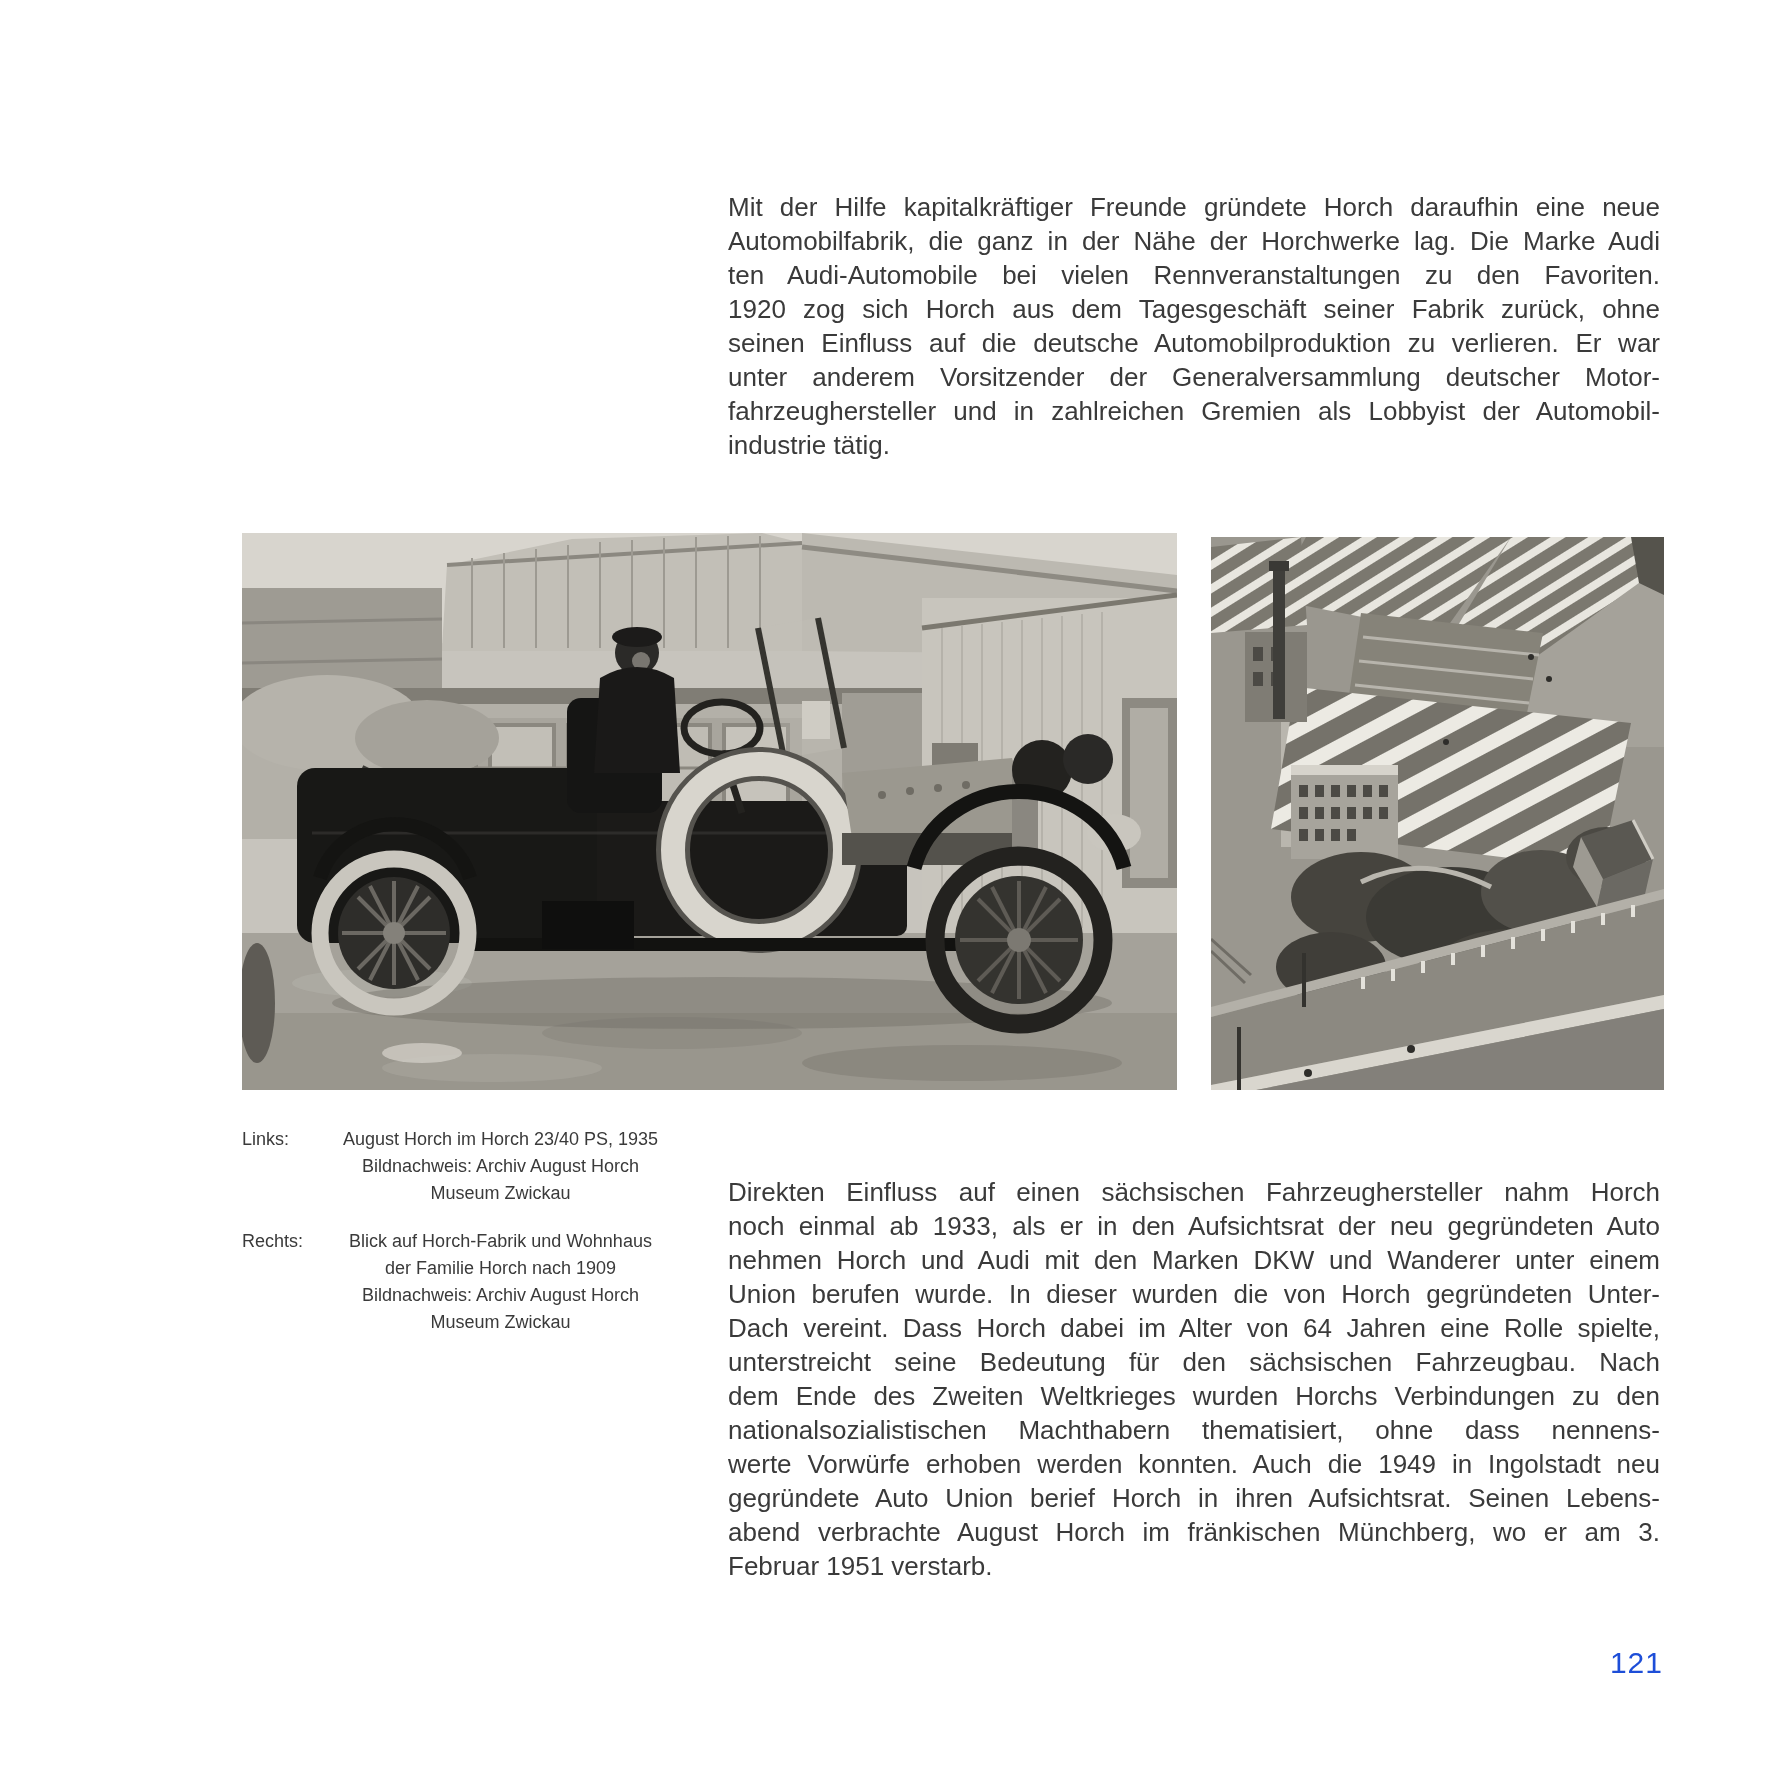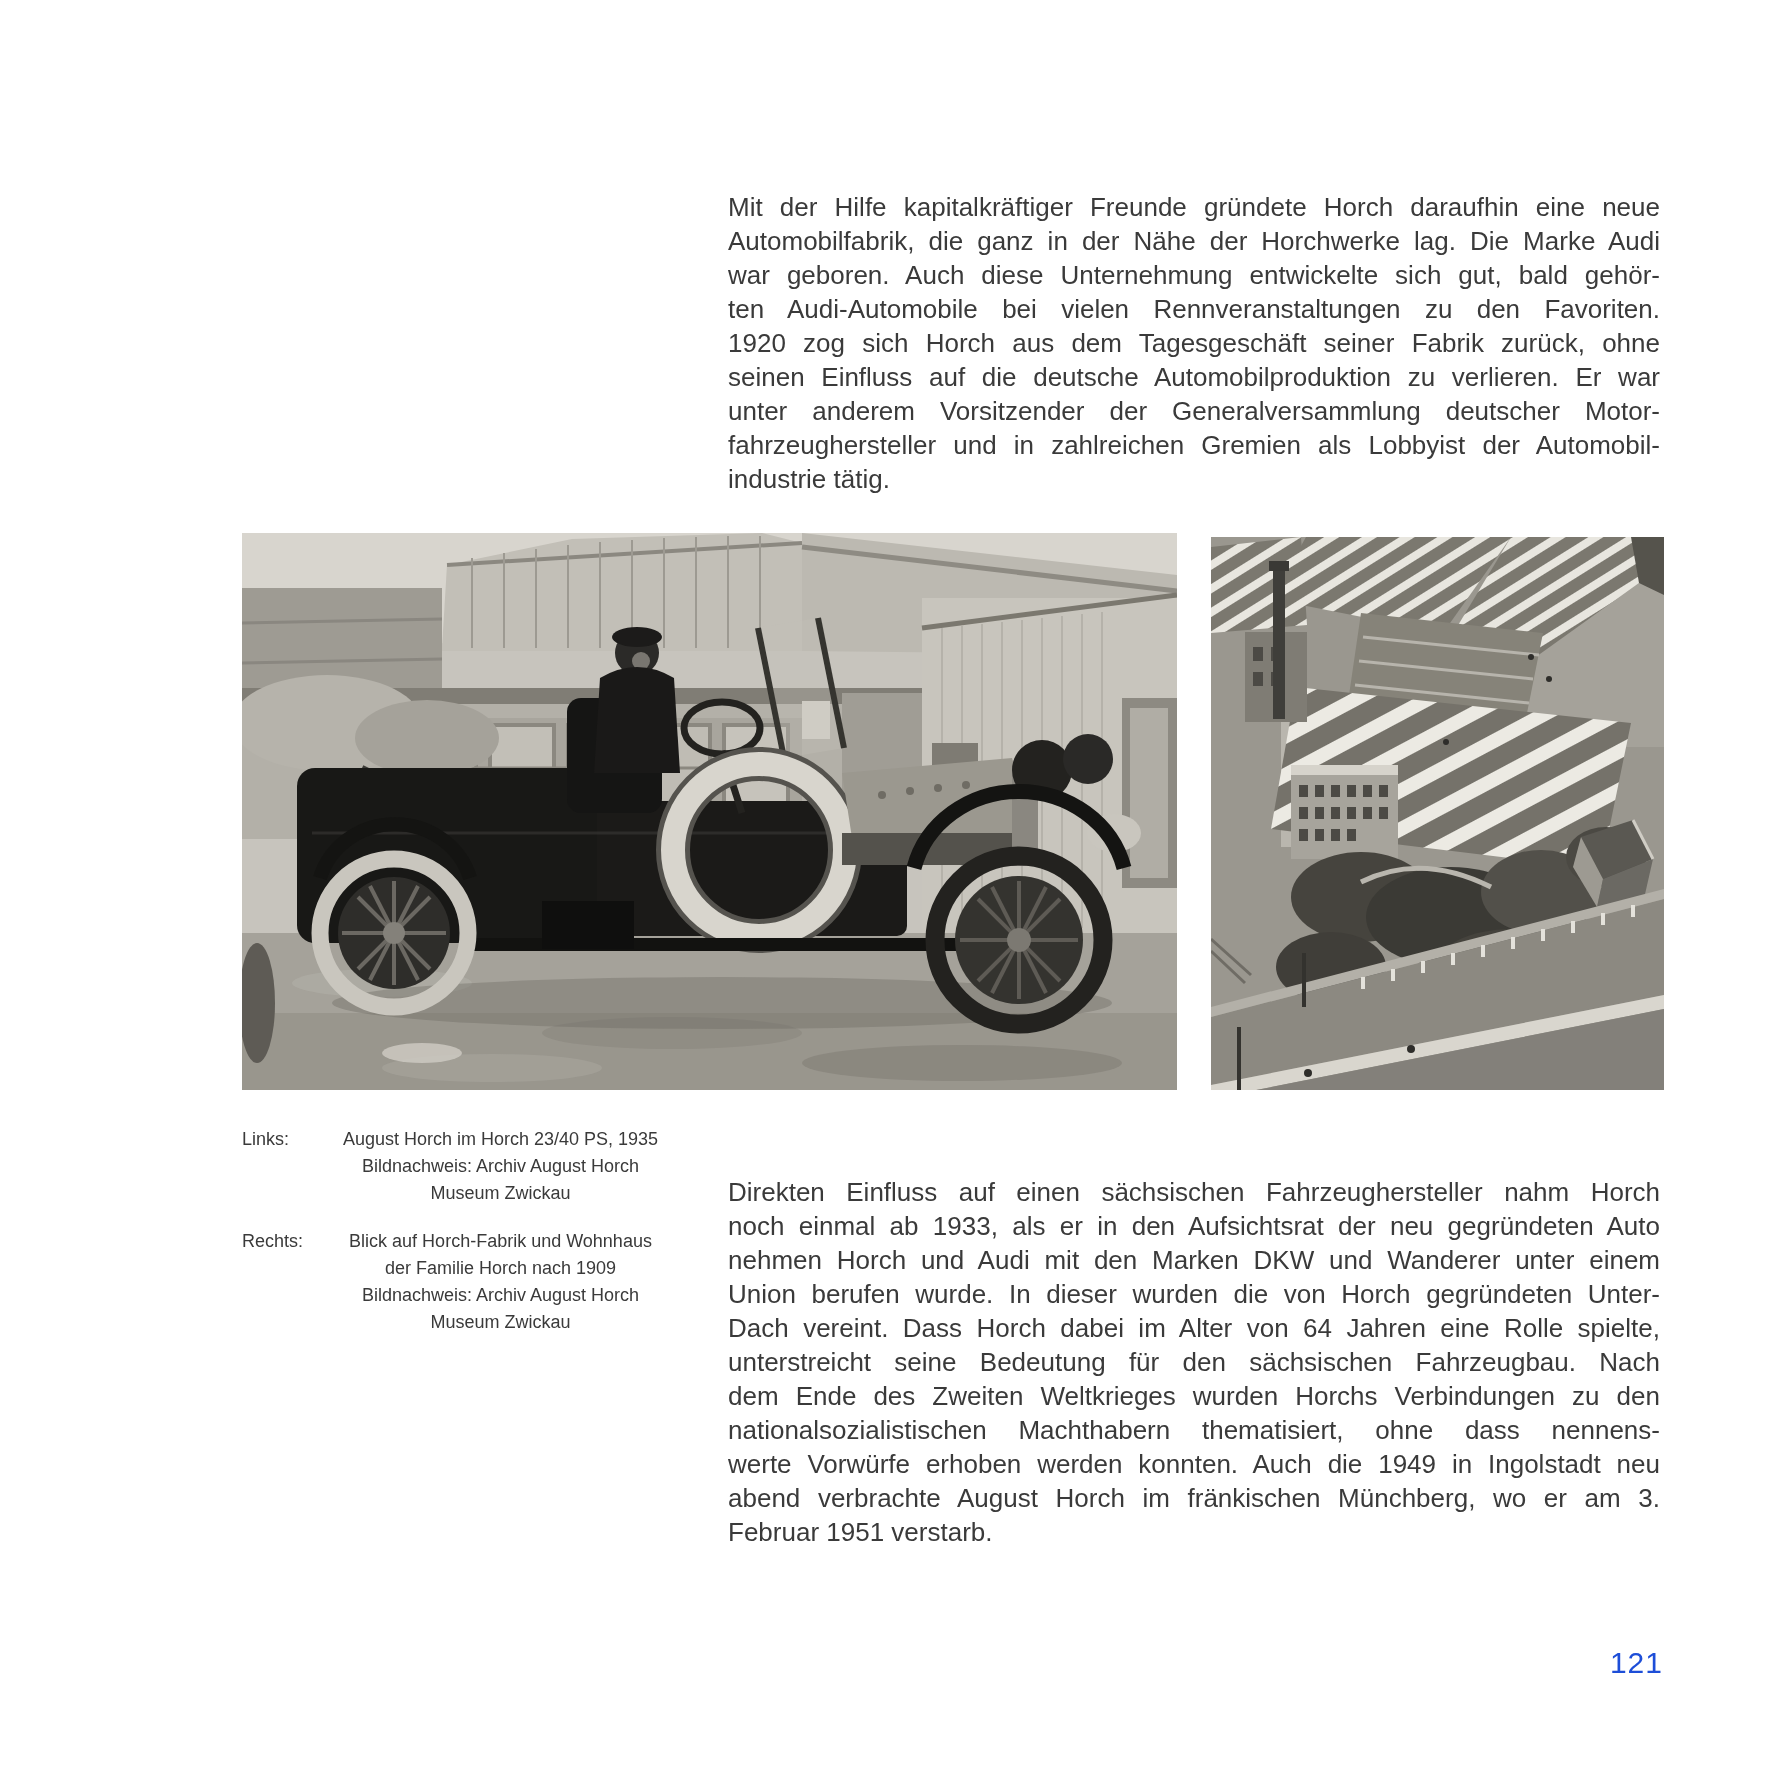--- a/index.html
+++ b/index.html
@@ -38,21 +38,20 @@
   }
 </style>
 </head>
 <body>
 
 <div class="page">
 
   <section class="para para1" style="color: rgb(58, 58, 58);">
       <div class="line">Mit der Hilfe kapitalkräftiger Freunde gründete Horch daraufhin eine neue</div>
       <div class="line">Automobilfabrik, die ganz in der Nähe der Horchwerke lag. Die Marke Audi</div>
-      <div class="line">war geboren. Auch diese Unternehmung entwickelte sich gut, bald gehör-</div>
       <div class="line">ten Audi-Automobile bei vielen Rennveranstaltungen zu den Favoriten.</div>
       <div class="line">1920 zog sich Horch aus dem Tagesgeschäft seiner Fabrik zurück, ohne</div>
       <div class="line">seinen Einfluss auf die deutsche Automobilproduktion zu verlieren. Er war</div>
       <div class="line">unter anderem Vorsitzender der Generalversammlung deutscher Motor-</div>
       <div class="line">fahrzeughersteller und in zahlreichen Gremien als Lobbyist der Automobil-</div>
       <div class="line">industrie tätig.</div>
     </section>
 
   <figure class="photo photo-left">
     <svg width="935" height="557" viewBox="0 0 935 557" xmlns="http://www.w3.org/2000/svg">
@@ -355,19 +354,20 @@
   <section class="para para2" style="color: rgb(58, 58, 58);">
       <div class="line">Direkten Einfluss auf einen sächsischen Fahrzeughersteller nahm Horch</div>
       <div class="line">noch einmal ab 1933, als er in den Aufsichtsrat der neu gegründeten Auto</div>
       <div class="line">nehmen Horch und Audi mit den Marken DKW und Wanderer unter einem</div>
       <div class="line">Union berufen wurde. In dieser wurden die von Horch gegründeten Unter-</div>
       <div class="line">Dach vereint. Dass Horch dabei im Alter von 64 Jahren eine Rolle spielte,</div>
       <div class="line">unterstreicht seine Bedeutung für den sächsischen Fahrzeugbau. Nach</div>
       <div class="line">dem Ende des Zweiten Weltkrieges wurden Horchs Verbindungen zu den</div>
       <div class="line">nationalsozialistischen Machthabern thematisiert, ohne dass nennens-</div>
       <div class="line">werte Vorwürfe erhoben werden konnten. Auch die 1949 in Ingolstadt neu</div>
+      <div class="line">gegründete Auto Union berief Horch in ihren Aufsichtsrat. Seinen Lebens-</div>
       <div class="line">abend verbrachte August Horch im fränkischen Münchberg, wo er am 3.</div>
       <div class="line">Februar 1951 verstarb.</div>
     </section>
 
   <div class="page-number" style="color: #1d4ed8;">121</div>
 
 </div>
 
 </body></html>

